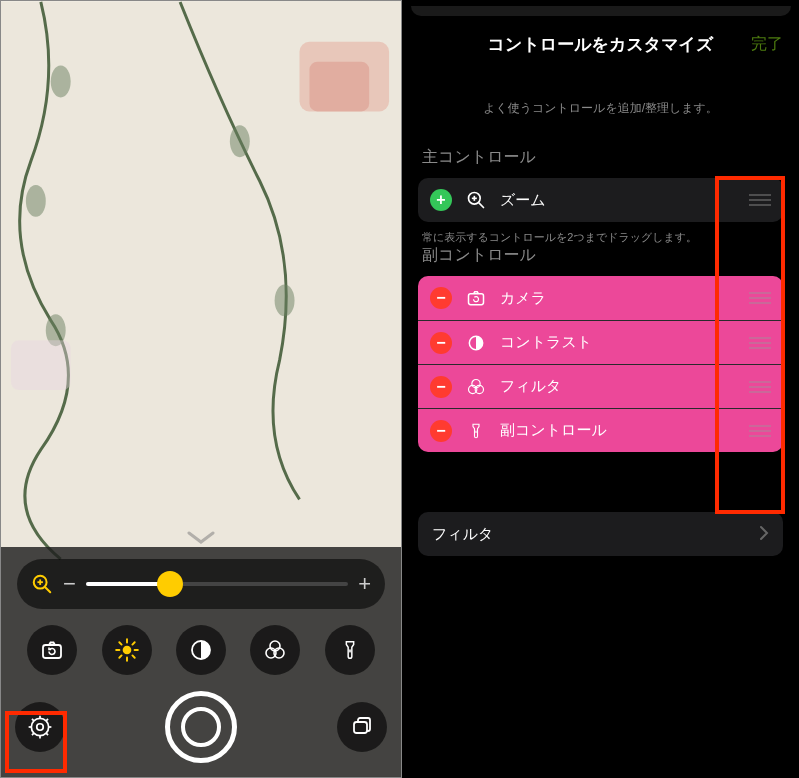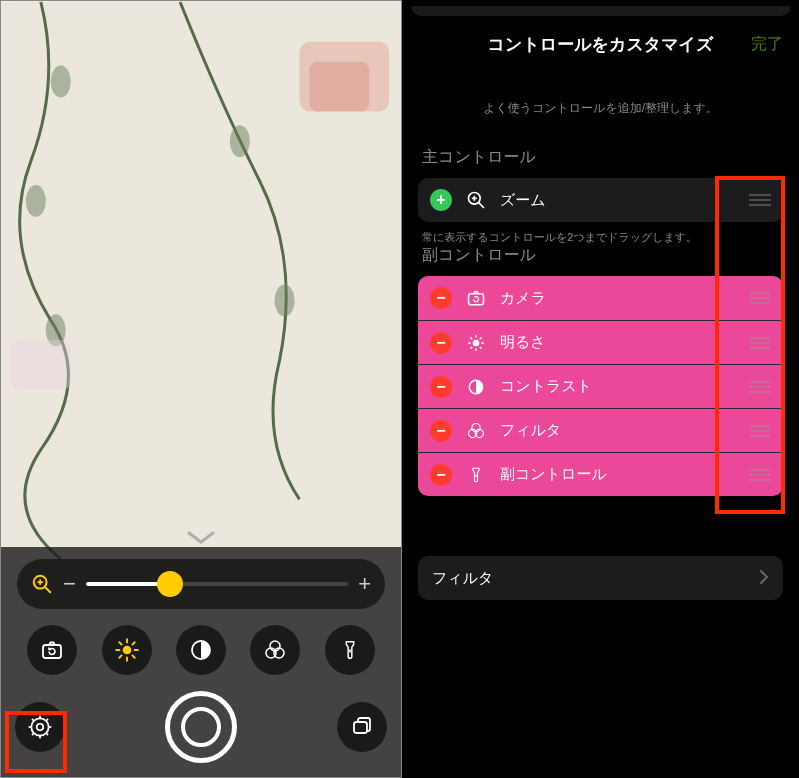--- a/index.html
+++ b/index.html
@@ -427,44 +427,20 @@
         <div class="drag-handle">
             <span></span>
             <span></span>
             <span></span>
           </div>
       </div>
       <div class="row">
         <div class="remove-btn"></div>
         <div class="row-icon">
           <svg width="20" height="20" viewBox="0 0 24 24">
-              <circle cx="12" cy="12" r="4" fill="currentColor"></circle>
-              <g stroke="currentColor" stroke-width="1.6" stroke-linecap="round">
-                <line x1="12" y1="3" x2="12" y2="5"></line>
-                <line x1="12" y1="19" x2="12" y2="21"></line>
-                <line x1="3" y1="12" x2="5" y2="12"></line>
-                <line x1="19" y1="12" x2="21" y2="12"></line>
-                <line x1="5.6" y1="5.6" x2="7" y2="7"></line>
-                <line x1="17" y1="17" x2="18.4" y2="18.4"></line>
-                <line x1="5.6" y1="18.4" x2="7" y2="17"></line>
-                <line x1="17" y1="7" x2="18.4" y2="5.6"></line>
-              </g>
-            </svg>
-        </div>
-        <div class="row-label">明るさ</div>
-        <div class="drag-handle">
-            <span></span>
-            <span></span>
-            <span></span>
-          </div>
-      </div>
-      <div class="row">
-        <div class="remove-btn"></div>
-        <div class="row-icon">
-          <svg width="20" height="20" viewBox="0 0 24 24">
               <circle cx="12" cy="12" r="8" stroke="currentColor" stroke-width="1.8" fill="none"></circle>
               <path d="M12 4 a8 8 0 0 1 0 16 z" fill="currentColor"></path>
             </svg>
         </div>
         <div class="row-label">コントラスト</div>
         <div class="drag-handle">
             <span></span>
             <span></span>
             <span></span>
           </div>

